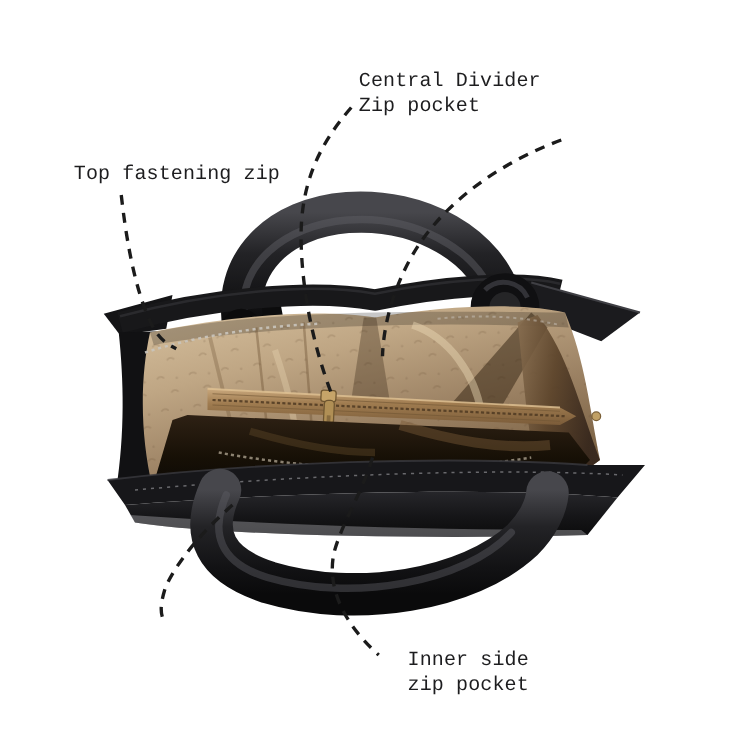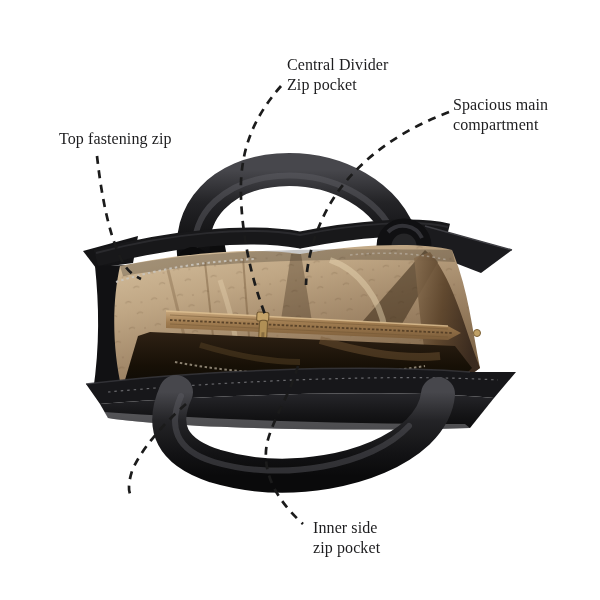--- a/index.html
+++ b/index.html
@@ -1,35 +1,35 @@
 <!DOCTYPE html>
 <html style="--background: #ffffff; --label_text: #1d1d1f; --leader_line: #1b1b1b; --leather_black: #18181a; --handle_highlight: #5d5d63; --lining_champagne: #c9b190; --lining_shadow: #6f563a; --divider_tan: #a07c50; --zip_gold: #c6a469;"><head>
 <meta charset="utf-8">
 <title>Handbag features diagram</title>
 <style>
   html,body{margin:0;padding:0;background:#fff;}
   .stage{
     position:relative;width:600px;height:600px;overflow:hidden;
     background:var(--background,#ffffff);
-    font-family:Liberation Serif, serif;
+    font-family:Liberation Mono, monospace;
     border-radius:29px;
   }
   .stage svg{position:absolute;left:0;top:0;}
   .annotation{
     position:absolute;
     white-space:pre-line;
     font-size:16px;line-height:20px;font-weight:500;
     letter-spacing:.1px;
     color:var(--label_text,#1d1d1f);
   }
   #lbl-central{left:287px;top:55px;}
   #lbl-spacious{left:453px;top:95px;}
   #lbl-topzip{left:59px;top:129px;}
   #lbl-strong{left:98px;top:493px;}
-  #lbl-inner{left:313px;top:518px;}
+  #lbl-inner{left:326px;top:518px;}
   .leader{
     fill:none;
     stroke:var(--leader_line,#1b1b1b);
     stroke-width:2.7;
     stroke-dasharray:8 6.5;
   }
 </style>
 </head>
 <body>
 
@@ -164,21 +164,19 @@
       <path class="leader" d="M281,86 C254,117 239,150 241,198 C243,250 257,294 266,317"></path>
       <path class="leader" d="M449,112 C409,127 370,151 343,185 C322,211 307,250 306,285"></path>
       <path class="leader" d="M186,404 C162,425 140,451 132,471 C129,481 128,488 130,494"></path>
       <path class="leader" d="M298,366 C290,394 273,419 267,443 C262,469 273,497 303,524"></path>
     </g>
   </svg>
 
   <div class="annotation" id="lbl-central">Central Divider
 Zip pocket</div>
 
-  <div class="annotation" id="lbl-spacious">Spacious main
-compartment</div>
 
   <div class="annotation" id="lbl-topzip">Top fastening zip</div>
 
 
   <div class="annotation" id="lbl-inner">Inner side
 zip pocket</div>
 </div>
 
 </body></html>

